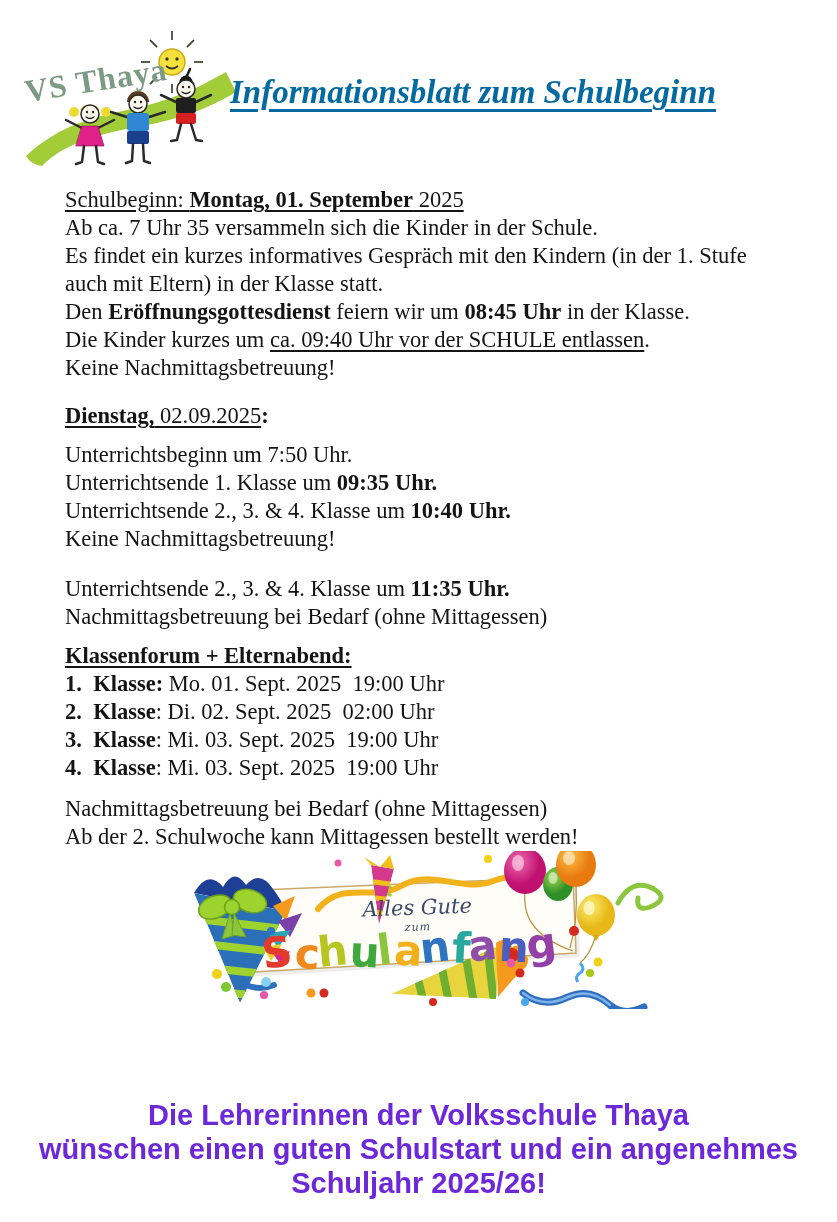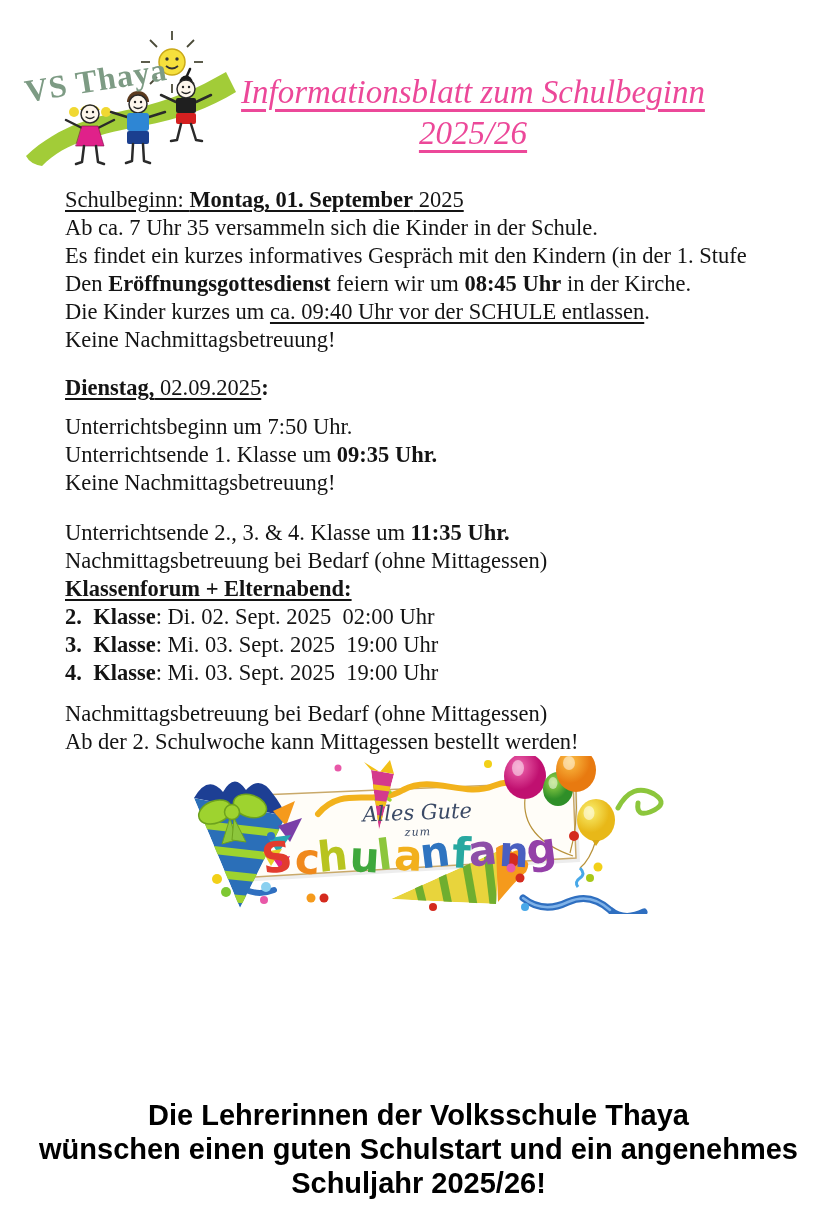--- a/index.html
+++ b/index.html
@@ -1,34 +1,34 @@
 <!DOCTYPE html>
 <html><head>
 <meta charset="utf-8">
 <style>
   html,body{margin:0;padding:0;background:#fff;}
   .page{position:relative;width:837px;height:1222px;background:#fff;overflow:hidden;
         font-family:"Liberation Serif",serif;color:#141414;}
   .logo{position:absolute;left:20px;top:16px;width:228px;height:152px;}
   .title{position:absolute;left:118px;top:72px;width:710px;text-align:center;
-         font-size:33px;font-weight:normal;font-style:italic;line-height:41px;color:#ec4899;}
+         font-size:33px;font-weight:bold;font-style:italic;line-height:41px;color:#0369a1;}
   .title .ut{text-decoration:underline;text-decoration-thickness:3px;text-underline-offset:6px;}
   .content{position:absolute;left:65px;top:186px;width:718px;font-size:22.5px;line-height:28px;}
   .line{white-space:pre-wrap;}
   .b{font-weight:bold;}
   .u{text-decoration:underline;text-decoration-thickness:1.5px;text-underline-offset:3px;}
   .sec-tue{margin-top:20px;}
   .gap{height:11px;}
   .sec-wed{margin-top:22px;}
-  .sec-forum{margin-top:0;}
+  .sec-forum{margin-top:11px;}
   .sec-thu{margin-top:13px;}
   .banner-wrap{margin-top:0;margin-left:113px;width:522px;height:158px;}
   .footer{position:absolute;left:0;top:1098px;width:837px;text-align:center;
           font-family:"Liberation Sans",sans-serif;font-weight:bold;font-size:29px;
-          line-height:34px;color:#000000;}
+          line-height:34px;color:#6d28d9;}
 </style>
 </head>
 <body>
 
 <div class="page">
 
   <svg class="logo" viewBox="0 0 228 152">
 
     <path d="M6,140 C40,108 78,100 112,93 C150,85 178,72 206,56 L216,76 C190,92 160,103 122,110 C84,117 45,126 22,150 Q10,148 6,140 Z" fill="#a2cc38"></path>
 
@@ -85,53 +85,55 @@
       <rect x="156" y="82" width="20" height="15" rx="2" fill="#1f1f1f"></rect>
       <rect x="156" y="97" width="20" height="11" rx="2" fill="#d42020"></rect>
       <path d="M161,108 L157,124 M171,108 L176,124 M157,124 l-6,1 M176,124 l6,1" stroke="#2a2a2a" stroke-width="2.5" fill="none"></path>
     </g>
 
     <text x="6" y="84" transform="rotate(-9 20 80)" font-family="Liberation Serif, serif" font-weight="bold" font-size="32" fill="#7d9b84" letter-spacing="1">VS Thaya</text>
   </svg>
 
   <div class="title">
     <div class="line"><span class="ut">Informationsblatt zum Schulbeginn</span></div>
-    <div class="line"><span class="ut">2025/26</span></div>
   </div>
 
   <div class="content">
 
     
     <div>
       <div class="line"><span class="u"><span>Schulbeginn: </span><span class="b">Montag, 01. September</span><span> 2025</span></span></div>
       <div class="line">Ab ca. 7 Uhr 35 versammeln sich die Kinder in der Schule.</div>
       <div class="line">Es findet ein kurzes informatives Gespräch mit den Kindern (in der 1. Stufe</div>
-      <div class="line"><span>Den </span><span class="b">Eröffnungsgottesdienst</span><span> feiern wir um </span><span class="b">08:45 Uhr</span><span> in der Kirche.</span></div>
+      <div class="line">auch mit Eltern) in der Klasse statt.</div>
+      <div class="line"><span>Den </span><span class="b">Eröffnungsgottesdienst</span><span> feiern wir um </span><span class="b">08:45 Uhr</span><span> in der Klasse.</span></div>
       <div class="line"><span>Die Kinder kurzes um </span><span class="u">ca. 09:40 Uhr vor der SCHULE entlassen</span><span>.</span></div>
       <div class="line">Keine Nachmittagsbetreuung!</div>
     </div>
 
     
     <div class="sec-tue">
       <div class="line"><span class="u"><span class="b">Dienstag,</span><span> 02.09.2025</span></span><span class="b">:</span></div>
       <div class="gap"></div>
       <div class="line">Unterrichtsbeginn um 7:50 Uhr.</div>
       <div class="line"><span>Unterrichtsende 1. Klasse um </span><span class="b">09:35 Uhr.</span></div>
+      <div class="line"><span>Unterrichtsende 2., 3. &amp; 4. Klasse um </span><span class="b">10:40 Uhr.</span></div>
       <div class="line">Keine Nachmittagsbetreuung!</div>
     </div>
 
     
     <div class="sec-wed">
       <div class="line"><span>Unterrichtsende 2., 3. &amp; 4. Klasse um </span><span class="b">11:35 Uhr.</span></div>
       <div class="line">Nachmittagsbetreuung bei Bedarf (ohne Mittagessen)</div>
     </div>
 
     
     <div class="sec-forum">
       <div class="line"><span class="b u">Klassenforum + Elternabend:</span></div>
+      <div class="line"><span class="b">1.  Klasse:</span><span> Mo. 01. Sept. 2025  19:00 Uhr</span></div>
       <div class="line"><span class="b">2.  Klasse</span><span>: Di. 02. Sept. 2025  02:00 Uhr</span></div>
       <div class="line"><span class="b">3.  Klasse</span><span>: Mi. 03. Sept. 2025  19:00 Uhr</span></div>
       <div class="line"><span class="b">4.  Klasse</span><span>: Mi. 03. Sept. 2025  19:00 Uhr</span></div>
     </div>
 
     
     <div class="sec-thu">
       <div class="line">Nachmittagsbetreuung bei Bedarf (ohne Mittagessen)</div>
       <div class="line">Ab der 2. Schulwoche kann Mittagessen bestellt werden!</div>
     </div>

